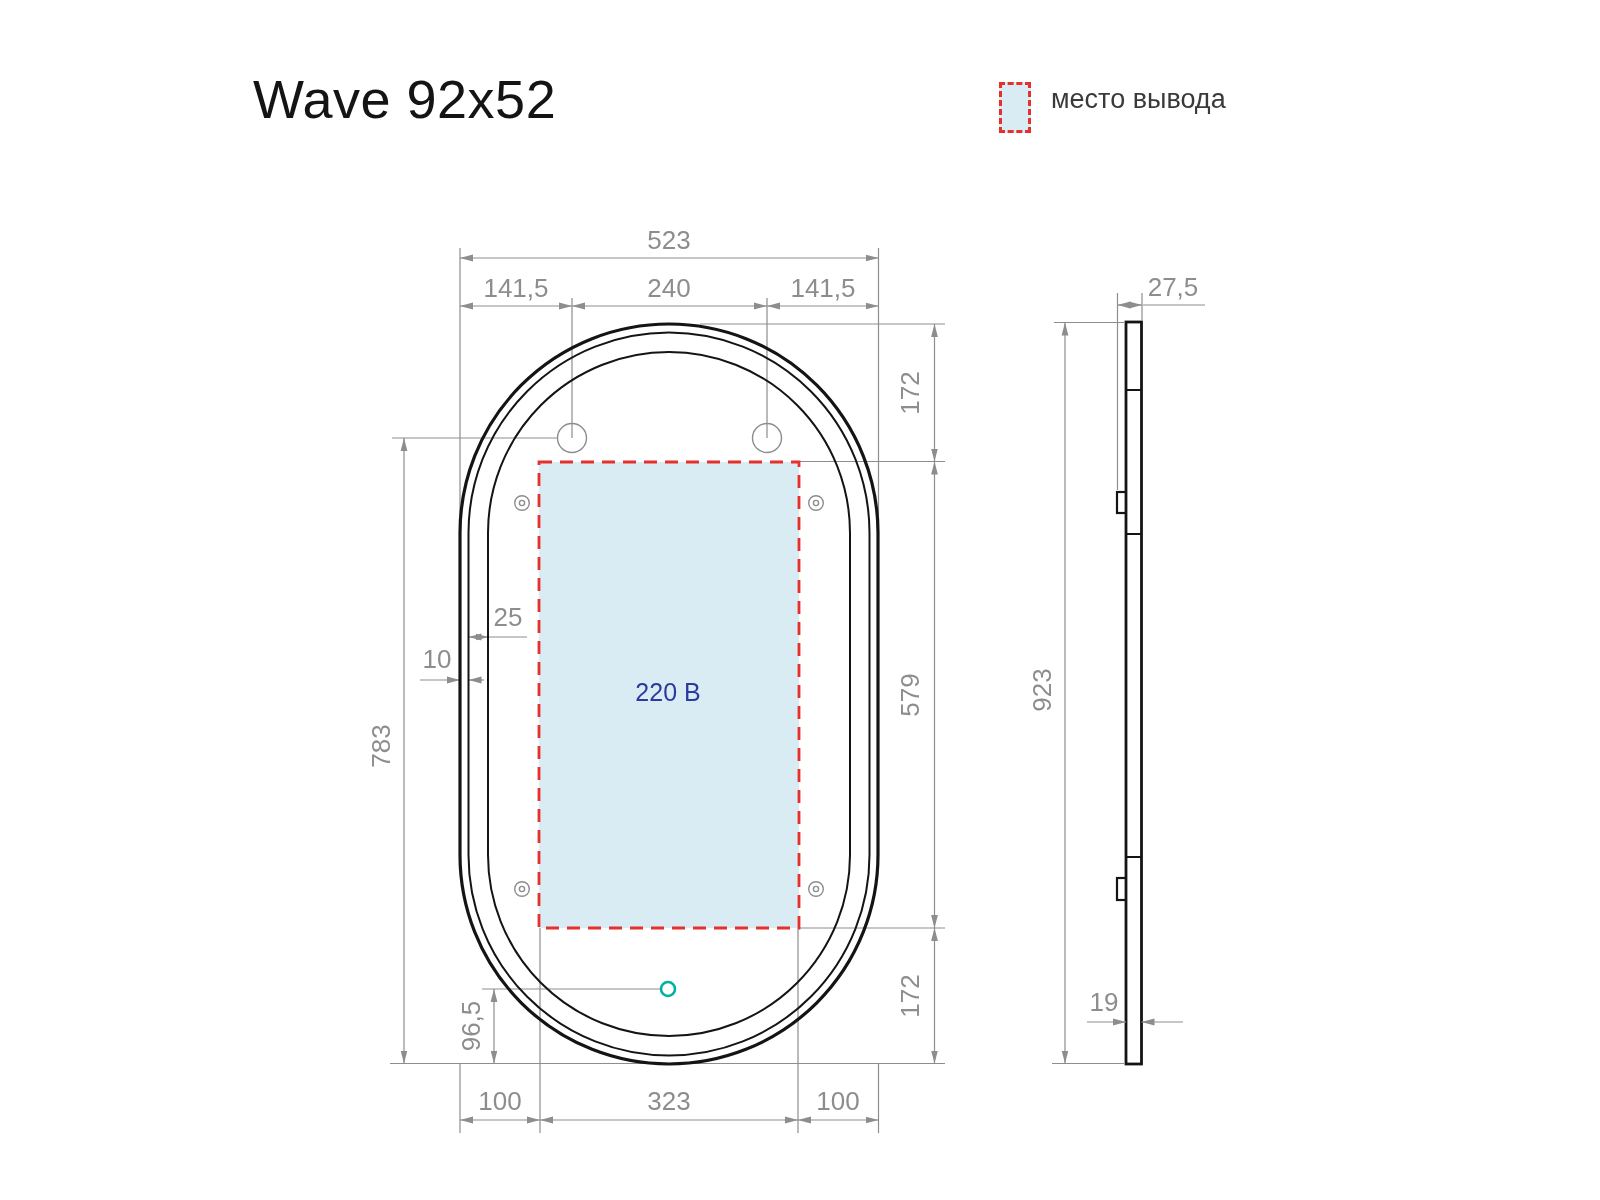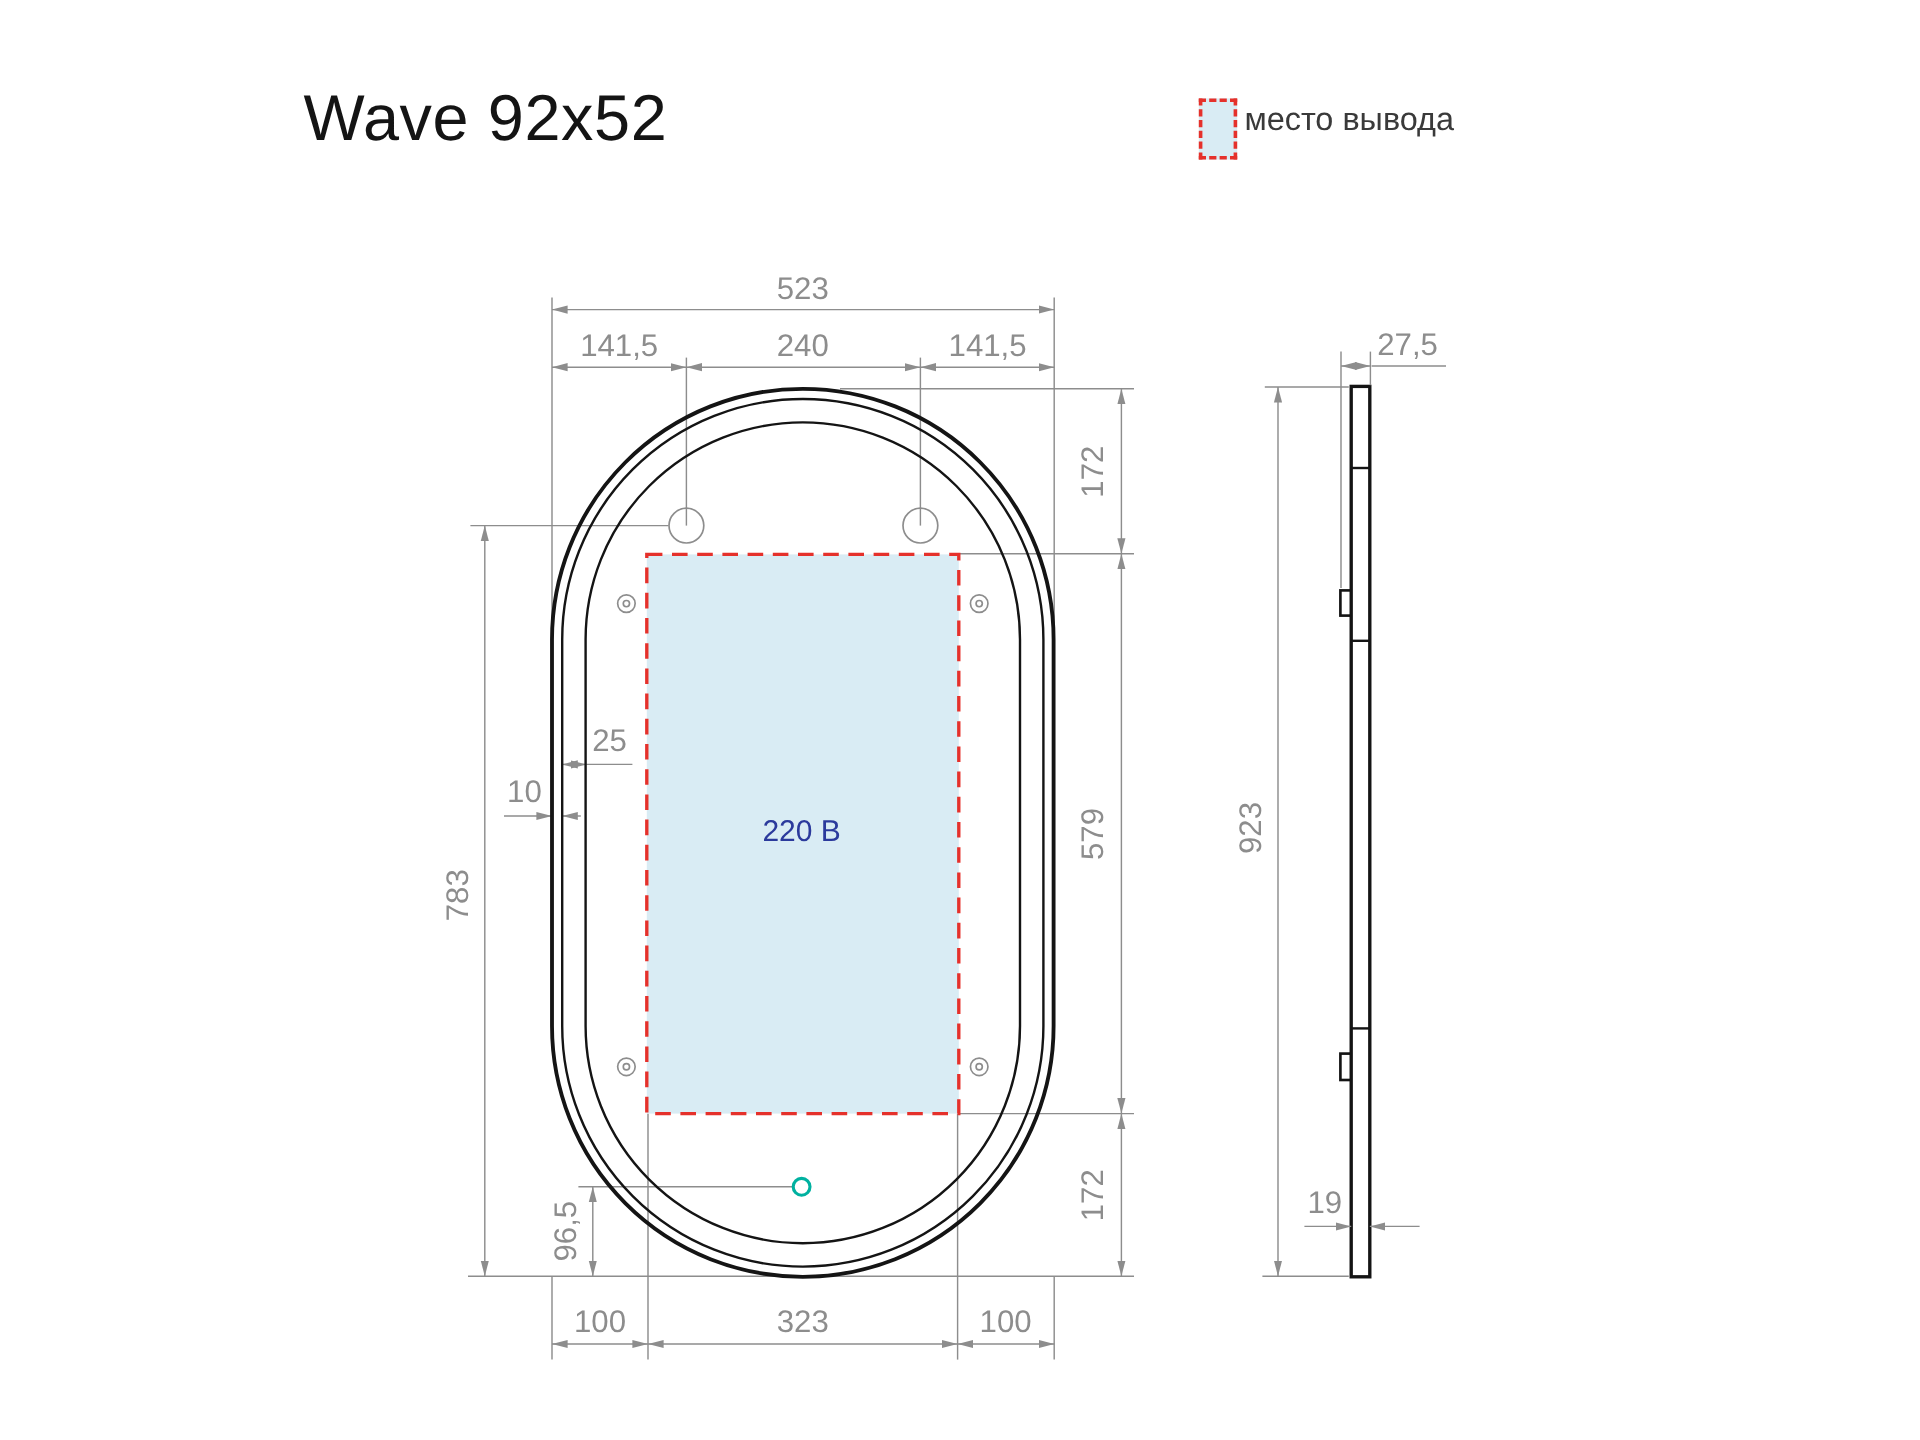--- a/index.html
+++ b/index.html
@@ -1,20 +1,20 @@
 <!DOCTYPE html>
 <html style="--ink: #141414; --line: #8d8d8d; --red: #e5312b; --zone_fill: #d9ecf4; --voltage: #2b3a9c; --teal: #00b1a0; --text: #3a3a3a;"><head>
 <meta charset="utf-8">
 <style>
   html,body{margin:0;padding:0;background:#fff;}
   .page{position:relative;width:1312px;height:1200px;background:#fff;overflow:hidden;
         font-family:"Liberation Sans",sans-serif;}
   .title{position:absolute;left:253px;top:68px;font-size:54px;font-weight:400;
          color:var(--ink);letter-spacing:0.5px;}
-  .legend{position:absolute;left:999px;top:82px;display:flex;gap:6px;}
+  .legend{position:absolute;left:999px;top:82px;display:flex;gap:20px;}
   .legend .swatch{width:26px;height:45px;border:3px dashed var(--red);
                   background:var(--zone_fill);flex:0 0 auto;}
   .legend .ltext{font-size:27px;line-height:38px;color:var(--text);margin-top:-2px;}
   svg{position:absolute;left:0;top:0;}
   .outline3{stroke:var(--ink);stroke-width:3.2;fill:none;}
   .outline2{stroke:var(--ink);stroke-width:2;fill:none;}
   .dim{stroke:var(--line);stroke-width:1.2;fill:none;}
   .hole{stroke:var(--line);stroke-width:1.4;fill:none;}
   .dimtext{fill:var(--line);font-size:26px;font-family:"Liberation Sans",sans-serif;}
   .zone{fill:var(--zone_fill);stroke:var(--red);stroke-width:2.8;stroke-dasharray:13 8;}

